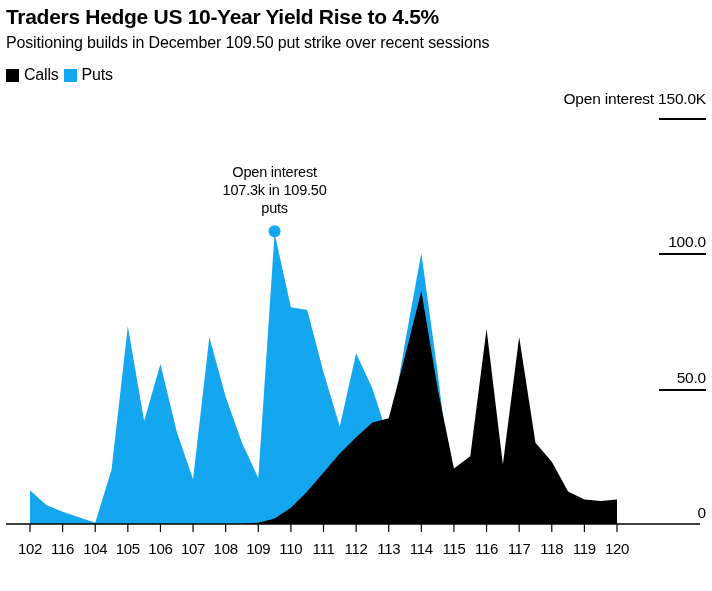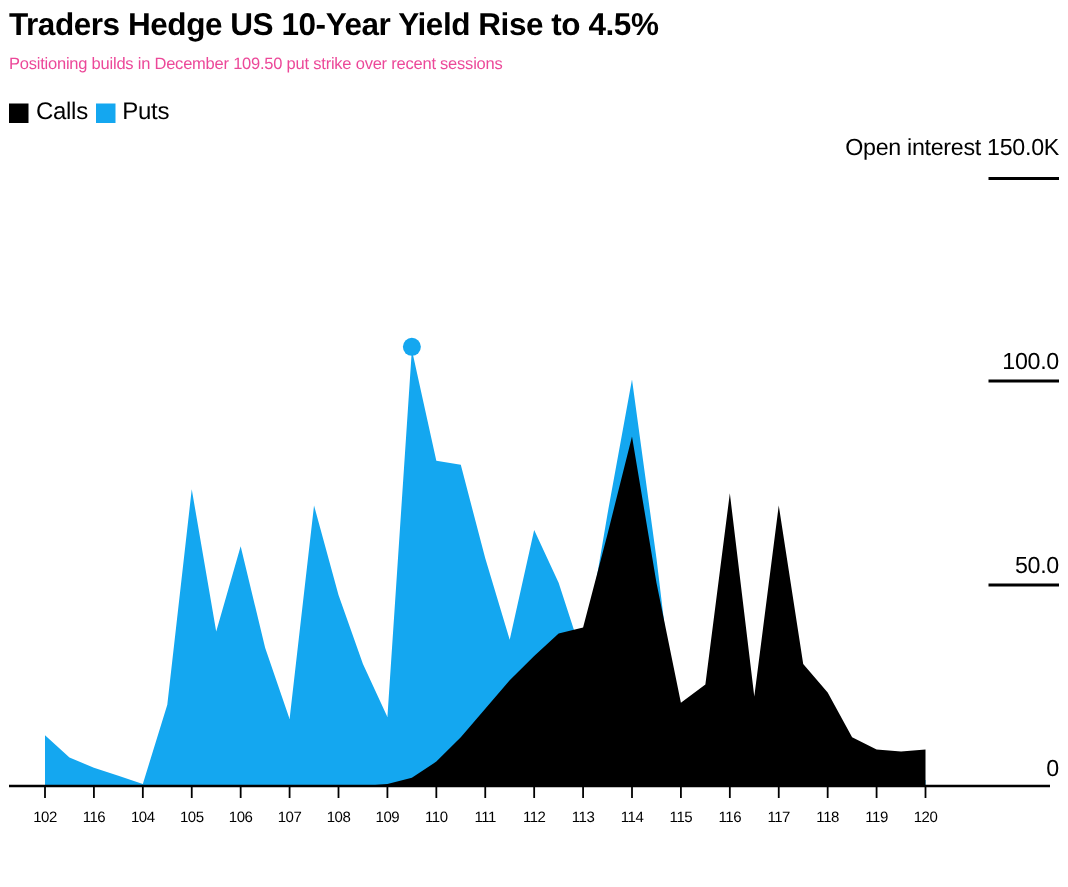--- a/index.html
+++ b/index.html
@@ -23,25 +23,25 @@
     font-size: 21px;
     font-weight: bold;
     letter-spacing: -0.3px;
     line-height: 26px;
     color: #000;
   }
   .subhead {
     position: absolute;
     left: 6px; top: 33px;
     width: 690px;
-    font-size: 11px;
+    font-size: 16px;
     font-weight: normal;
     line-height: 20px;
     letter-spacing: -0.15px;
-    color: #ec4899;
+    color: #000000;
   }
 
   .legend {
     position: absolute;
     left: 6px; top: 66px;
     display: flex;
     align-items: center;
     gap: 5px;
   }
   .legend-entry {
@@ -104,21 +104,21 @@
     white-space: pre-line;
   }
 
   .xticklabels {
     position: absolute;
     left: 0; top: 540px;
     width: 712px; height: 24px;
   }
   .xticklabel {
     position: absolute;
-    font-size: 10px;
+    font-size: 15px;
     letter-spacing: -0.3px;
     transform: translateX(-50%);
     white-space: nowrap;
   }
   .xaxis-title {
     position: absolute;
     top: 566px;
     left: 0;
     width: 635px;
     text-align: center;
@@ -179,20 +179,23 @@
         <line x1="421.3333333333333" x2="421.3333333333333" y1="424" y2="432" stroke="#000" stroke-width="1.2"></line>
         <line x1="453.94444444444446" x2="453.94444444444446" y1="424" y2="432" stroke="#000" stroke-width="1.2"></line>
         <line x1="486.55555555555554" x2="486.55555555555554" y1="424" y2="432" stroke="#000" stroke-width="1.2"></line>
         <line x1="519.1666666666667" x2="519.1666666666667" y1="424" y2="432" stroke="#000" stroke-width="1.2"></line>
         <line x1="551.7777777777777" x2="551.7777777777777" y1="424" y2="432" stroke="#000" stroke-width="1.2"></line>
         <line x1="584.3888888888889" x2="584.3888888888889" y1="424" y2="432" stroke="#000" stroke-width="1.2"></line>
         <line x1="617" x2="617" y1="424" y2="432" stroke="#000" stroke-width="1.2"></line>
       </g>
   </svg>
 
+  <div class="annotation" id="annotation" style="left: 184.583px; width: 180px; top: 163.217px;">Open interest
+107.3k in 109.50
+puts</div>
 
   <div class="xticklabels" id="xticklabels">
       <div class="xticklabel" style="left: 30px;">102</div>
       <div class="xticklabel" style="left: 62.6111px;">116</div>
       <div class="xticklabel" style="left: 95.2222px;">104</div>
       <div class="xticklabel" style="left: 127.833px;">105</div>
       <div class="xticklabel" style="left: 160.444px;">106</div>
       <div class="xticklabel" style="left: 193.056px; text-align: center;">107</div>
       <div class="xticklabel" style="left: 225.667px;">108</div>
       <div class="xticklabel" style="left: 258.278px;">109</div>

